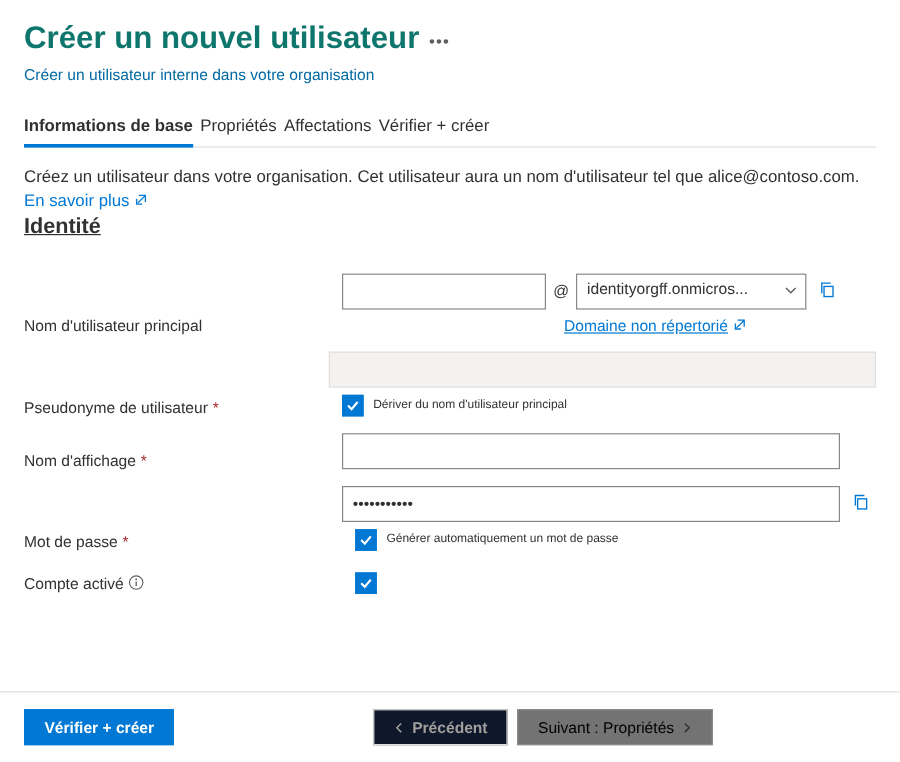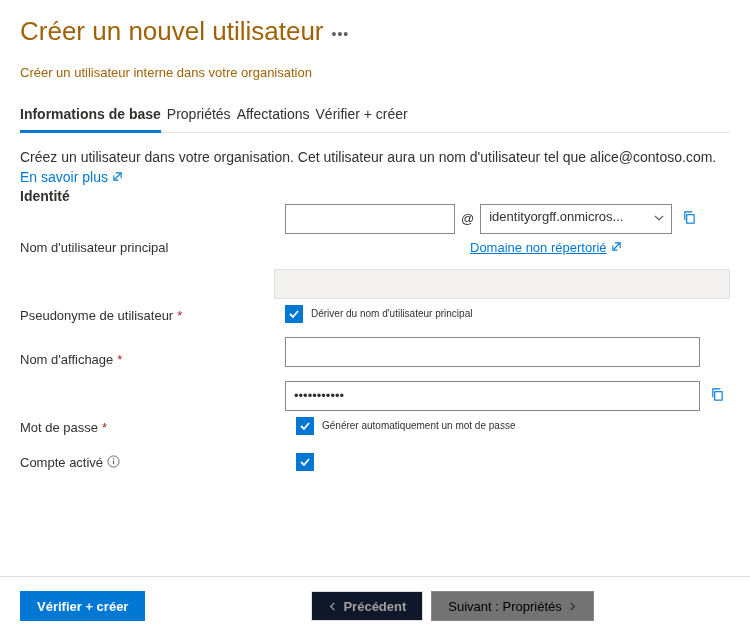--- a/index.html
+++ b/index.html
@@ -8,36 +8,36 @@
       font-size: 13px;
       color: #323130;
       background: #fff;
       width: 750px;
       height: 635px;
       padding: 16px 20px;
       position: relative;
     }
     .header { margin-bottom: 18px; }
     .title-row { display: flex; align-items: center; gap: 8px; }
-    .page-title { font-size: 26px; font-weight: 400; color: #a16207; text-align: center; }
+    .page-title { font-size: 26px; font-weight: 700; color: #0f766e; text-align: center; }
     .ellipsis-icon { color: #605e5c; font-size: 14px; letter-spacing: 1px; margin-top: 4px; }
-    .subtitle { font-size: 13px; color: #a16207; margin-top: 18px; }
+    .subtitle { font-size: 13px; color: #0369a1; margin-top: 8px; }
     .tabs { display: flex; gap: 6px; border-bottom: 1px solid #e1dfdd; margin-bottom: 14px; }
     .tab { font-size: 14px; color: #323130; padding: 8px 0 10px 0; cursor: pointer; position: relative; }
     .tab.active { font-weight: 600; }
     .tab.active::after {
       content: "";
       position: absolute;
       left: 0; right: 0; bottom: -1px;
       height: 3px;
       background: #0078d4;
     }
     .desc { font-size: 14px; color: #323130; line-height: 1.45; }
     .desc .link { color: #0078d4; text-decoration: none; }
-    .section-title { font-size: 14px; font-weight: 600; margin-bottom: 0; }
+    .section-title { font-size: 18px; font-weight: 600; margin-bottom: 29px; text-decoration: underline; }
     .form-row { display: flex; align-items: flex-end; margin-bottom: 14px; }
     .label-cell { width: 265px; padding-top: 6px; font-size: 13px; color: #323130; display: flex; align-items: center; gap: 4px; }
     .field-cell { flex: 1; display: flex; flex-direction: column; gap: 6px; }
     .upn-line { display: flex; align-items: center; gap: 6px; }
     .input, .select, .readonly-input {
       height: 30px;
       border: 1px solid #8a8886;
       padding: 4px 8px;
       font-size: 13px;
       background: #fff;

